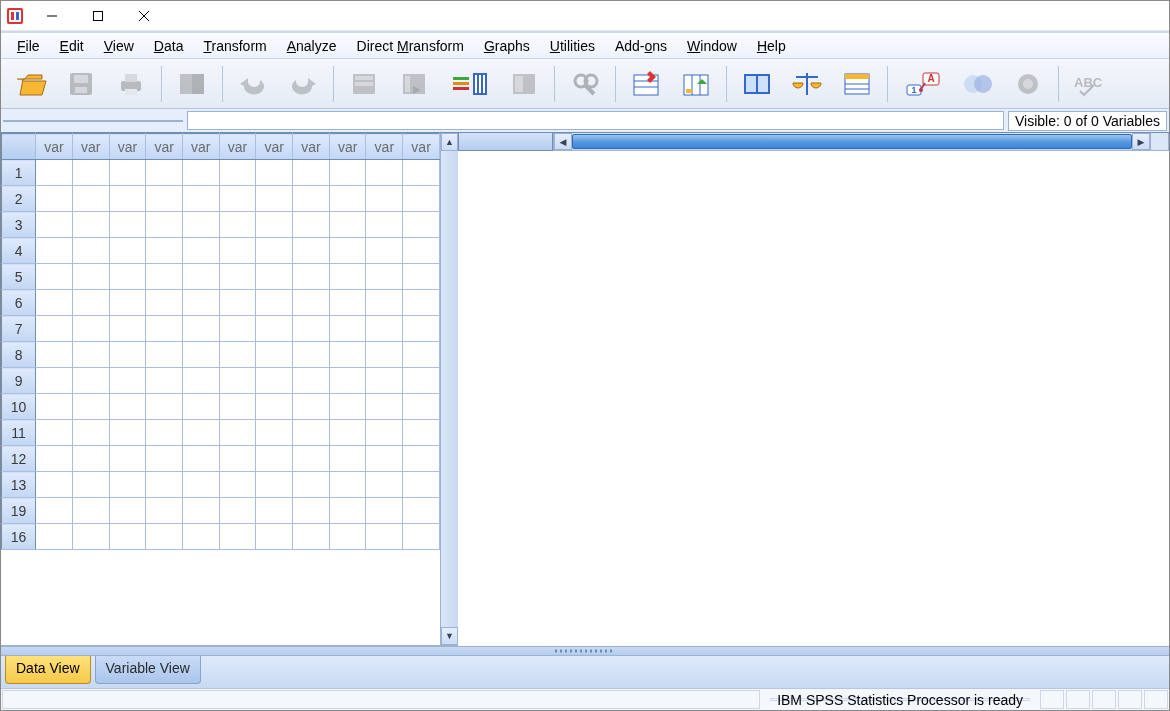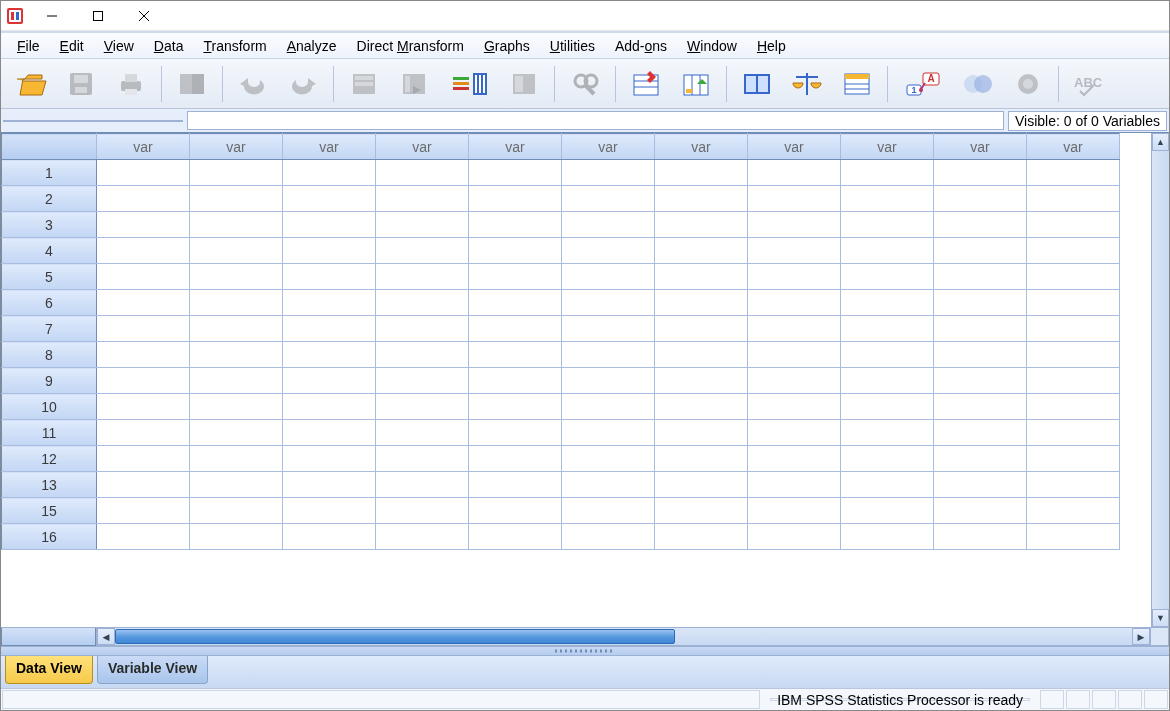--- a/index.html
+++ b/index.html
@@ -16,21 +16,21 @@
   .toolbar{height:50px;display:flex;align-items:center;gap:6px;padding:4px 8px;background:linear-gradient(#f4f7fc,#e4ebf5);border-bottom:1px solid #b8c5dc}
   .tbtn{width:44px;height:38px;display:flex;align-items:center;justify-content:center;border:1px solid transparent;border-radius:3px;cursor:default}
   .tbtn.wide{width:54px}
   .tbtn.disabled{opacity:.45}
   .tbtn svg{display:block}
   .tsep{width:1px;height:36px;background:#b8c5dc;margin:0 2px}
   .infobar{height:24px;display:flex;align-items:center;border-bottom:1px solid #6f8db5;background:#e6eefc}
   .infobar .cellref{width:180px;border:1px solid #9cb1d3;background:linear-gradient(#eaf1fd,#d6e3f8);margin:1px 2px}
   .infobar .formula{flex:1;border:1px solid #9cb1d3;background:#fff;margin:1px 2px;padding:1px 4px;font-family:inherit;font-size:13px}
   .infobar .visible{border:1px solid #9cb1d3;background:#fff;margin:1px 2px;padding:1px 6px;font-size:14px;display:flex;align-items:center}
-  .grid-area{flex:1;display:flex;flex-direction:column;min-height:0}
+  .grid-area{flex:1;display:flex;flex-direction:row;min-height:0}
   .grid-container{flex:1;display:flex;min-height:0;border-bottom:1px solid #9cb1d3}
   .grid{flex:1;overflow:hidden;position:relative}
   table{border-collapse:collapse;table-layout:fixed}
   th,td{border:1px solid #a9bde0;height:26px;padding:0;font-weight:normal;text-align:center}
   th.colhead{background:linear-gradient(#dfeafc,#c2d6f4);border-top:1px solid #6f8db5;border-bottom:1px solid #6f8db5;color:#6b6b6b;font-size:14px;width:93px}
   th.colhead:first-child{width:95px;background:linear-gradient(#d4e2f8,#b5cdf0);border-left:1px solid #6f8db5}
   th.rowhead{background:linear-gradient(#dfeafc,#c2d6f4);border-left:1px solid #6f8db5;border-right:1px solid #6f8db5;color:#3a3a3a;font-size:14px;width:95px}
   td.cell{background:#fff;width:93px}
   .vscroll{width:18px;background:linear-gradient(90deg,#dbe6f7,#c8d9f2);border-left:1px solid #9cb1d3;display:flex;flex-direction:column}
   .vscroll .arrow{height:18px;background:linear-gradient(#e6eefc,#cdddf5);border:1px solid #9cb1d3;display:flex;align-items:center;justify-content:center;font-size:9px;color:#345}
@@ -38,21 +38,21 @@
   .hscroll-row{height:18px;display:flex}
   .hscroll-row .corner{width:95px;background:linear-gradient(#d4e2f8,#b5cdf0);border:1px solid #6f8db5;border-top:none}
   .hscroll-row .hscroll{flex:1;display:flex;background:linear-gradient(#dbe6f7,#c8d9f2);border:1px solid #9cb1d3;border-top:none}
   .hscroll .arrow{width:18px;background:linear-gradient(#e6eefc,#cdddf5);border:1px solid #9cb1d3;display:flex;align-items:center;justify-content:center;font-size:9px;color:#345}
   .hscroll .thumb{width:560px;background:linear-gradient(#9dc3f2,#5a9be0 50%,#3d85d6);border:1px solid #2b6cb5;border-radius:2px;margin:1px 0}
   .hscroll .track{flex:1}
   .hscroll-row .sq{width:18px;background:#dbe6f7;border:1px solid #9cb1d3;border-top:none;border-left:none}
   .splitter{height:10px;background:linear-gradient(#c8d9f2,#b5cdf0);border-top:1px solid #9cb1d3;border-bottom:1px solid #9cb1d3;position:relative}
   .splitter::after{content:"";position:absolute;left:50%;top:50%;width:60px;height:3px;transform:translate(-50%,-50%);background:repeating-linear-gradient(90deg,#6f8db5 0 2px,transparent 2px 5px)}
   .view-tabs{height:32px;display:flex;align-items:flex-start;padding:0 4px;background:linear-gradient(#dfeafc,#c8d9f2);gap:4px}
-  .vtab{height:28px;padding:4px 10px;border:1px solid #8aa3c8;border-top:none;border-radius:0 0 4px 4px;font-size:14px;font-weight:bold;cursor:default}
+  .vtab{height:28px;padding:4px 10px;border:1px solid #8aa3c8;border-top:none;border-radius:0 0 4px 4px;font-size:14px;font-weight:normal;cursor:default}
   .vtab.active{background:linear-gradient(#ffe27a,#f6c94b);border-color:#b98f1a}
   .vtab.inactive{background:linear-gradient(#c9dbf6,#a9c5ec);color:#2b2b2b}
   .statusbar{height:22px;display:flex;align-items:stretch;border-top:1px solid #b8c5dc;background:#f4f7fc;font-size:14px}
   .statusbar .spacer{flex:1;border:1px solid #cdd7e8;margin:1px}
   .statusbar .msg{border:1px solid #cdd7e8;margin:9px;padding:0 6px;display:flex;align-items:center}
   .statusbar .cell{width:24px;border:1px solid #cdd7e8;margin:1px}
   .outer-border-top{height:2px;background:#cddbee}
 </style>
 </head>
 <body>
@@ -458,21 +458,21 @@
                 <td class="cell"></td>
                 <td class="cell"></td>
                 <td class="cell"></td>
                 <td class="cell"></td>
                 <td class="cell"></td>
                 <td class="cell"></td>
                 <td class="cell"></td>
                 <td class="cell"></td>
               </tr>
               <tr>
-                <th class="rowhead">15</th>
+                <th class="rowhead">19</th>
                 <td class="cell"></td>
                 <td class="cell"></td>
                 <td class="cell"></td>
                 <td class="cell"></td>
                 <td class="cell"></td>
                 <td class="cell"></td>
                 <td class="cell"></td>
                 <td class="cell"></td>
                 <td class="cell"></td>
                 <td class="cell"></td>

